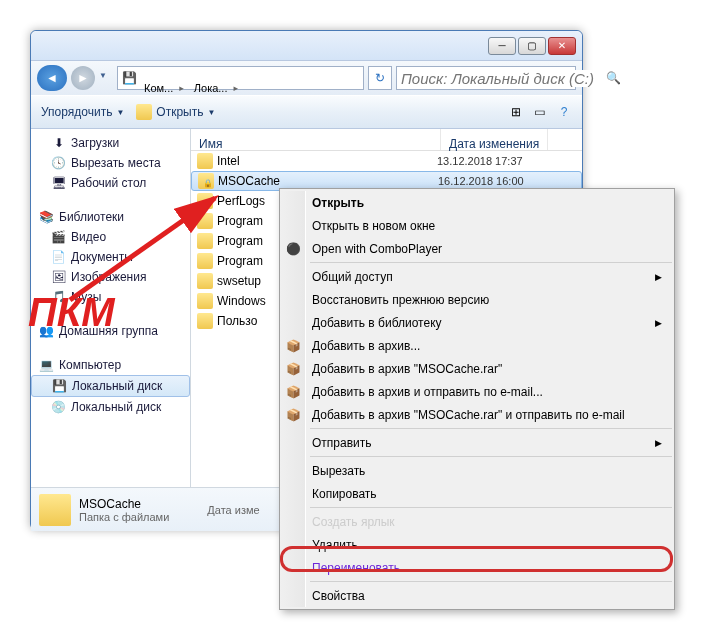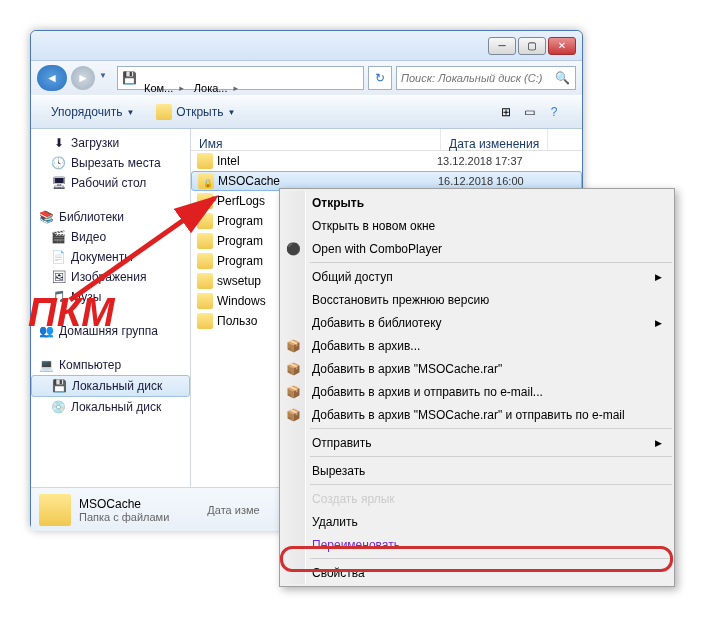--- a/index.html
+++ b/index.html
@@ -15,24 +15,24 @@
 .navbar { height: 34px; background: linear-gradient(#f4f8fc,#e4ecf6); display: flex; align-items: center; padding: 0 6px; gap: 4px; }
 .navback { width: 30px; height: 26px; border-radius: 13px; background: radial-gradient(#5aa0e0,#2a70c0); display: flex; align-items: center; justify-content: center; color: #fff; cursor: pointer; }
 .navfwd { width: 24px; height: 24px; border-radius: 12px; background: radial-gradient(#d0d8e0,#a0b0c0); display: flex; align-items: center; justify-content: center; color: #fff; cursor: pointer; }
 .navdrop { width: 14px; height: 14px; font-size: 8px; color: #406090; cursor: pointer; }
 .addressbar { flex: 1; height: 24px; border: 1px solid #a0b0c8; background: #fff; display: flex; align-items: center; padding: 0 4px; gap: 2px; }
 .crumb { padding: 2px 4px; font-size: 11px; cursor: pointer; white-space: nowrap; display: flex; align-items: center; gap: 2px; margin-top: 20px; }
 .crumb::after { content: "▸"; margin-left: 4px; font-size: 9px; color: #666; }
 .crumb:last-child::after { content: ""; }
 .refresh { width: 24px; height: 24px; border: 1px solid #a0b0c8; background: #fff; display: flex; align-items: center; justify-content: center; color: #2a70c0; cursor: pointer; }
 .searchbox { width: 180px; height: 24px; border: 1px solid #a0b0c8; background: #fff; display: flex; align-items: center; padding: 0 4px; gap: 4px; }
-.searchbox input { border: none; outline: none; flex: 1; font-style: italic; color: #888; font-size: 11px; }
-
-
-.toolbar { height: 34px; background: linear-gradient(#fafcfe,#e8f0f8,#dce8f4); border-top: 1px solid #fff; border-bottom: 1px solid #b8c8e0; display: flex; align-items: center; padding: 0 20px; gap: 22px; }
+.searchbox input { border: none; outline: none; flex: 1; font-style: italic; color: #888; font-size: 15px; }
+
+
+.toolbar { height: 34px; background: linear-gradient(#fafcfe,#e8f0f8,#dce8f4); border-top: 1px solid #fff; border-bottom: 1px solid #b8c8e0; display: flex; align-items: center; padding: 0 10px; gap: 12px; }
 .toolbtn { display: flex; align-items: center; gap: 4px; color: #1a3a6a; font-size: 12px; cursor: pointer; }
 .toolright { margin-left: auto; display: flex; gap: 8px; }
 
 
 .body { display: flex; height: 358px; }
 .sidebar { width: 160px; border-right: 1px solid #d0d8e0; overflow: hidden; padding-top: 4px; }
 .treeitem { display: flex; align-items: center; gap: 4px; padding: 2px 6px 2px 20px; font-size: 12px; color: #1a1a3a; cursor: pointer; white-space: nowrap; }
 .treeitem.root { padding-left: 8px; font-weight: normal; margin-top: 6px; }
 .treeitem.sel { background: linear-gradient(#e8f2fc,#d4e8f8); border: 1px solid #a0c0e8; border-radius: 3px; }
 .treespace { height: 8px; }
@@ -278,20 +278,21 @@
       <span class="ctxicon ic">📦</span>
       <span>Добавить в архив "MSOCache.rar" и отправить по e-mail</span>
     </div>
   <div class="ctxsep"></div>
   <div class="ctxitem">
       <span>Отправить</span>
       <span class="arrow">▶</span>
     </div>
   <div class="ctxsep"></div>
   <div class="ctxitem">Вырезать</div>
+  <div class="ctxitem">Копировать</div>
   <div class="ctxsep"></div>
   <div class="ctxitem" style="color:#ccc">Создать ярлык</div>
   <div class="ctxitem">Удалить</div>
   <div class="ctxitem" style="color:#6d28d9">Переименовать</div>
   <div class="ctxsep"></div>
   <div class="ctxitem">Свойства</div>
 </div>
 
 <div class="highlight-del"></div>
 

